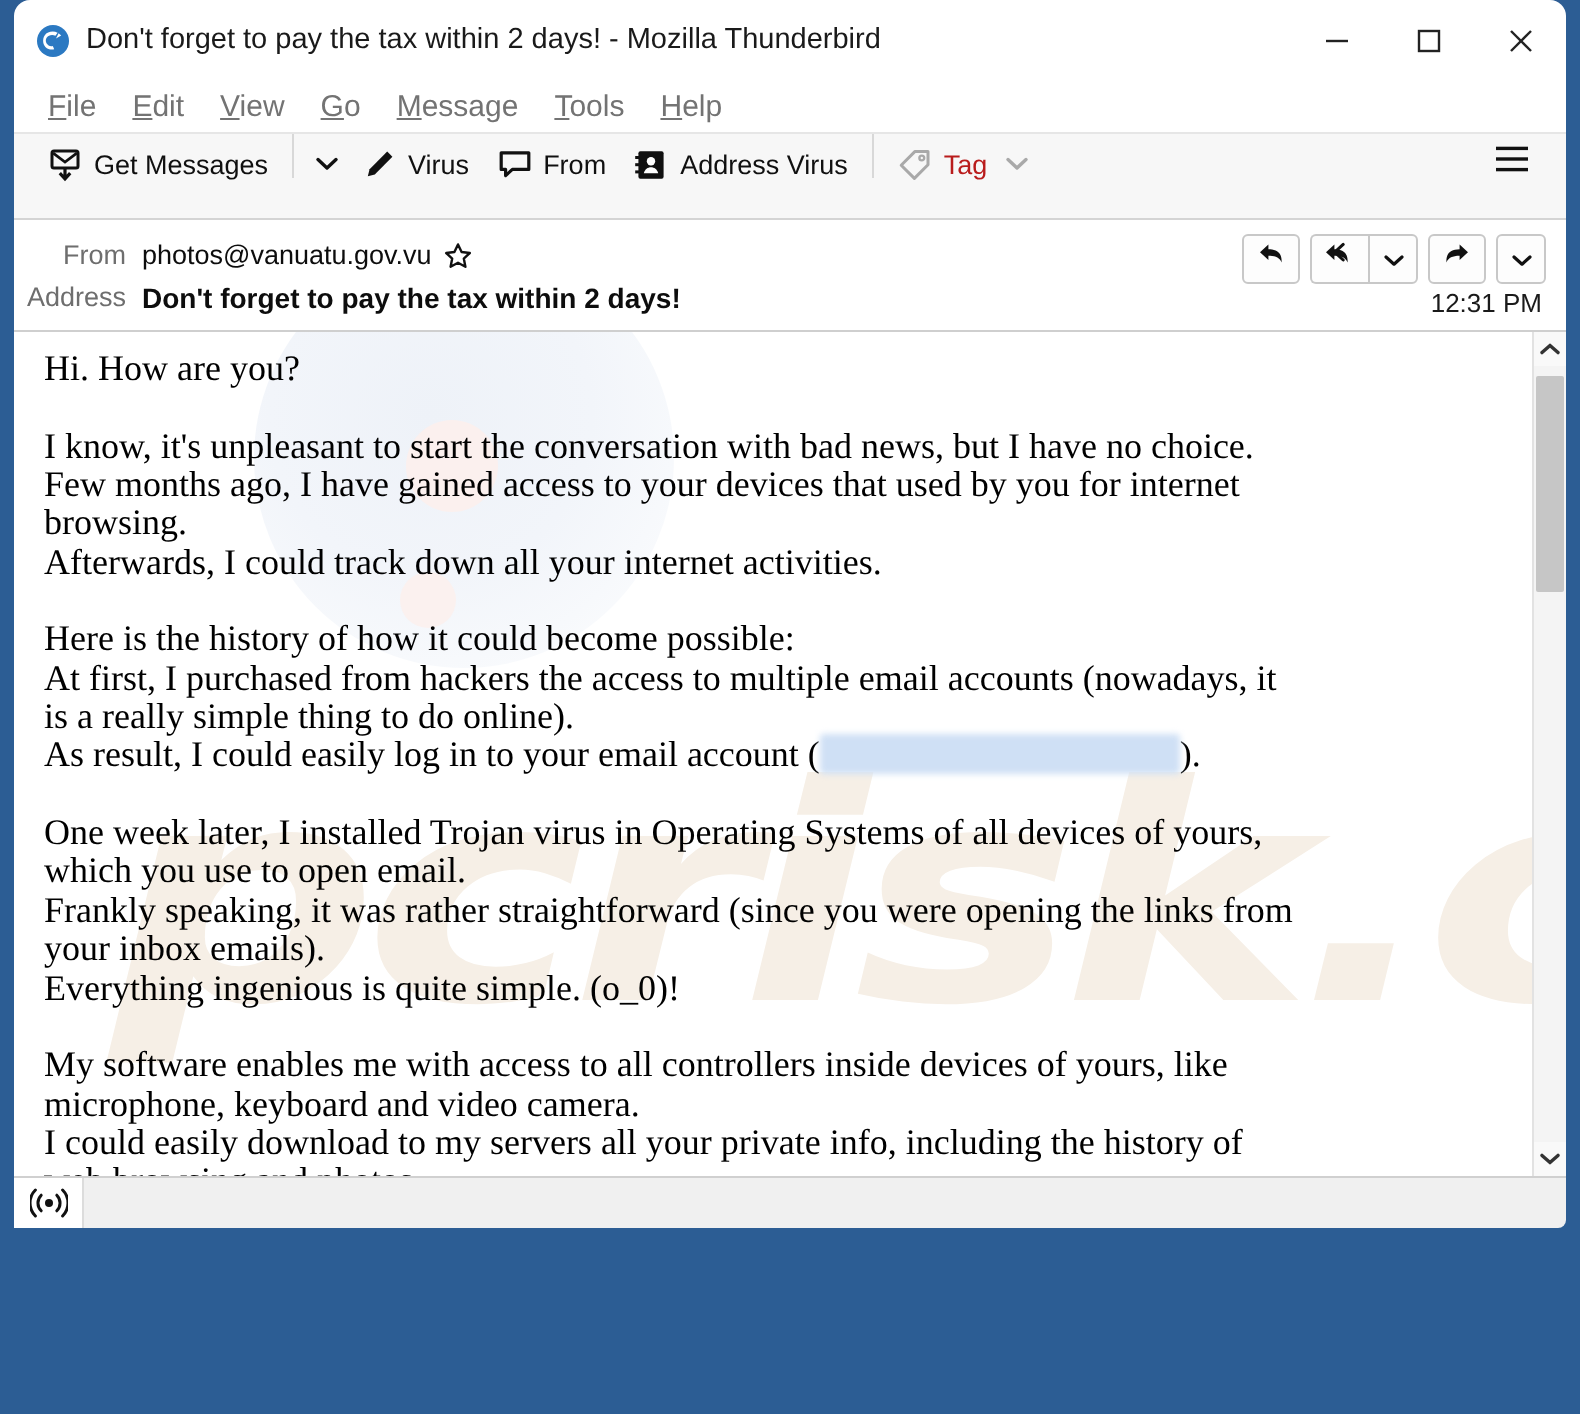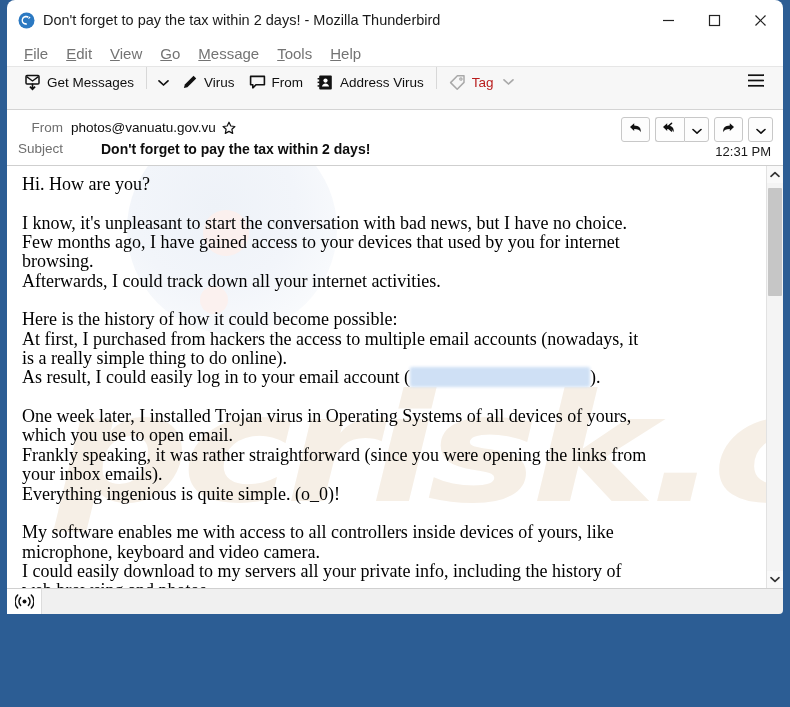--- a/index.html
+++ b/index.html
@@ -149,21 +149,20 @@
   .hdr-value {
     font-size: 13.5px;
     color: #0d0d0d;
     display: flex;
     align-items: center;
     gap: 4px;
   }
   .hdr-value.subject {
     font-weight: bold;
     font-size: 14px;
-    margin-left: 30px;
   }
   .star {
     display: inline-flex;
     cursor: default;
     margin-left: 2px;
   }
   .redacted {
     display: inline-block;
     height: 12px;
     border-radius: 2px;
@@ -478,21 +477,21 @@
         <span>photos@vanuatu.gov.vu</span>
         <span class="star">
           <svg width="14" height="14" viewBox="0 0 14 14">
             <path d="M7 1.2l1.8 3.8 4.1.5-3 2.8.8 4.1L7 10.4l-3.7 2 .8-4.1-3-2.8 4.1-.5z" fill="none" stroke="#111" stroke-width="1.2" stroke-linejoin="round"></path>
           </svg>
         </span>
       </div>
     </div>
 
     <div class="hdr-row">
-      <div class="hdr-label">Subject</div>
+      <div class="hdr-label">Address</div>
       <div class="hdr-value subject">Don't forget to pay the tax within 2 days!</div>
     </div>
 
 
     <div id="hdr-actions">
       <div class="act-btn">
         <span>
           <svg width="15" height="14" viewBox="0 0 15 14">
             <path d="M6.2 2.2L2 6.1l4.2 3.9V7.9c3.6 0 5.6 1 6.6 3.3.2-4.4-1.8-6.5-6.6-6.6z" fill="#111"></path>
           </svg>

